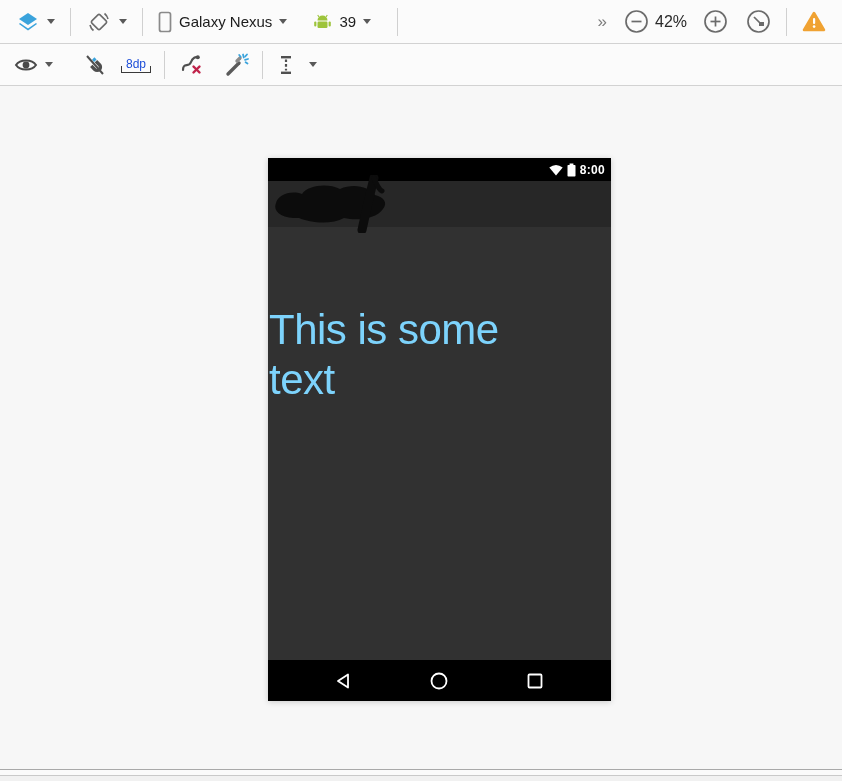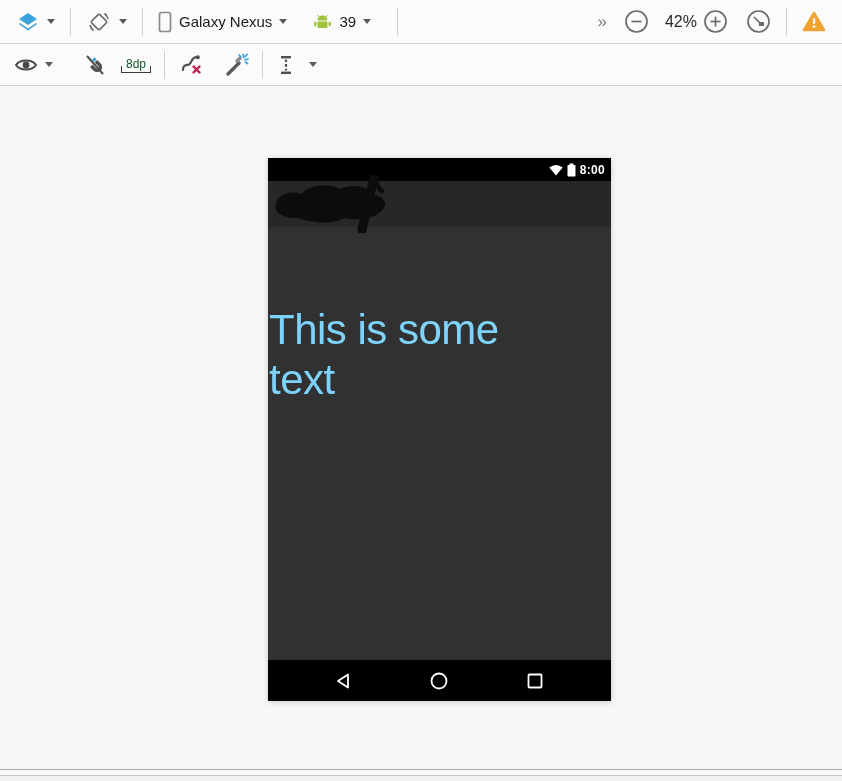--- a/index.html
+++ b/index.html
@@ -14,24 +14,24 @@
   
   .toolbar { display:flex; align-items:center; background:#fbfbfb; border-bottom:1px solid #d2d2d2; }
   .toolbar-1 { height:44px; padding:0 10px; }
   .toolbar-2 { height:42px; padding:0 8px; }
   .tb-btn { display:inline-flex; align-items:center; gap:7px; padding:0 6px; height:32px; cursor:default; }
   .sep { width:1px; height:28px; background:#d0d0d0; margin:0 9px; flex:none; }
   .caret { width:0; height:0; border-left:4px solid transparent; border-right:4px solid transparent; border-top:5px solid #595959; }
   .label { font-size:15px; color:#1c1c1c; white-space:nowrap; }
   .right-group { margin-left:auto; display:flex; align-items:center; }
   .chevrons { font-size:17px; color:#7d7d7d; letter-spacing:1px; margin-right:10px; }
-  .zoom-pct { font-size:16px; color:#2a2a2a; min-width:42px; text-align:right; }
-
-  
-  .margin-box { position:relative; font-size:12px; color:#14532d; padding:0 5px 1px 5px; border-bottom:1px solid #3a3a3a; margin:0 4px 0 8px; }
+  .zoom-pct { font-size:16px; color:#2a2a2a; min-width:42px; text-align:left; }
+
+  
+  .margin-box { position:relative; font-size:12px; color:#1d4ed8; padding:0 5px 1px 5px; border-bottom:1px solid #3a3a3a; margin:0 4px 0 8px; }
   .margin-box::before, .margin-box::after { content:""; position:absolute; bottom:0; width:1px; height:6px; background:#3a3a3a; }
   .margin-box::before { left:0; } .margin-box::after { right:0; }
 
   
   .canvas { position:absolute; left:0; top:87px; right:0; bottom:0; background:#f7f7f7; }
   .phone {
     position:absolute; left:268px; top:158px; width:343px; height:543px;
     display:flex; flex-direction:column; box-shadow:0 1px 6px rgba(0,0,0,.18);
   }
   .status-bar { height:23px; background:#000; display:flex; align-items:center; justify-content:flex-end; gap:4px; padding-right:6px; flex:none; }

